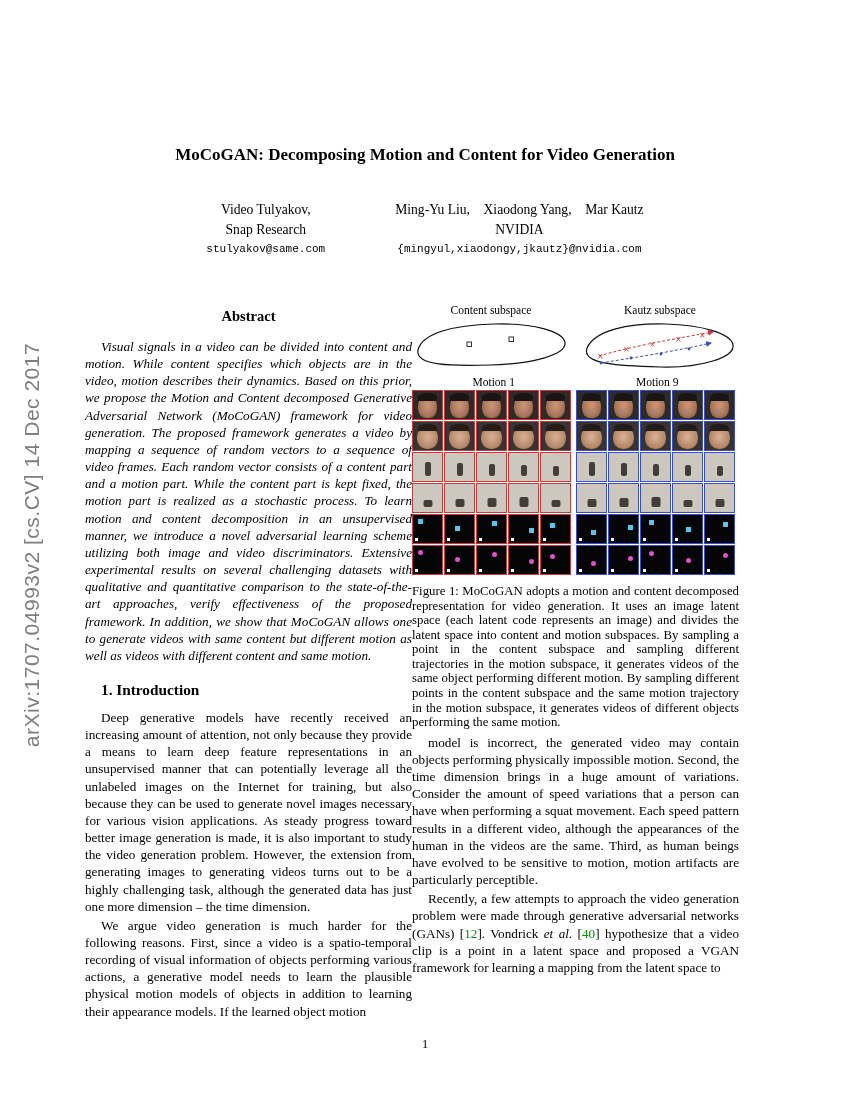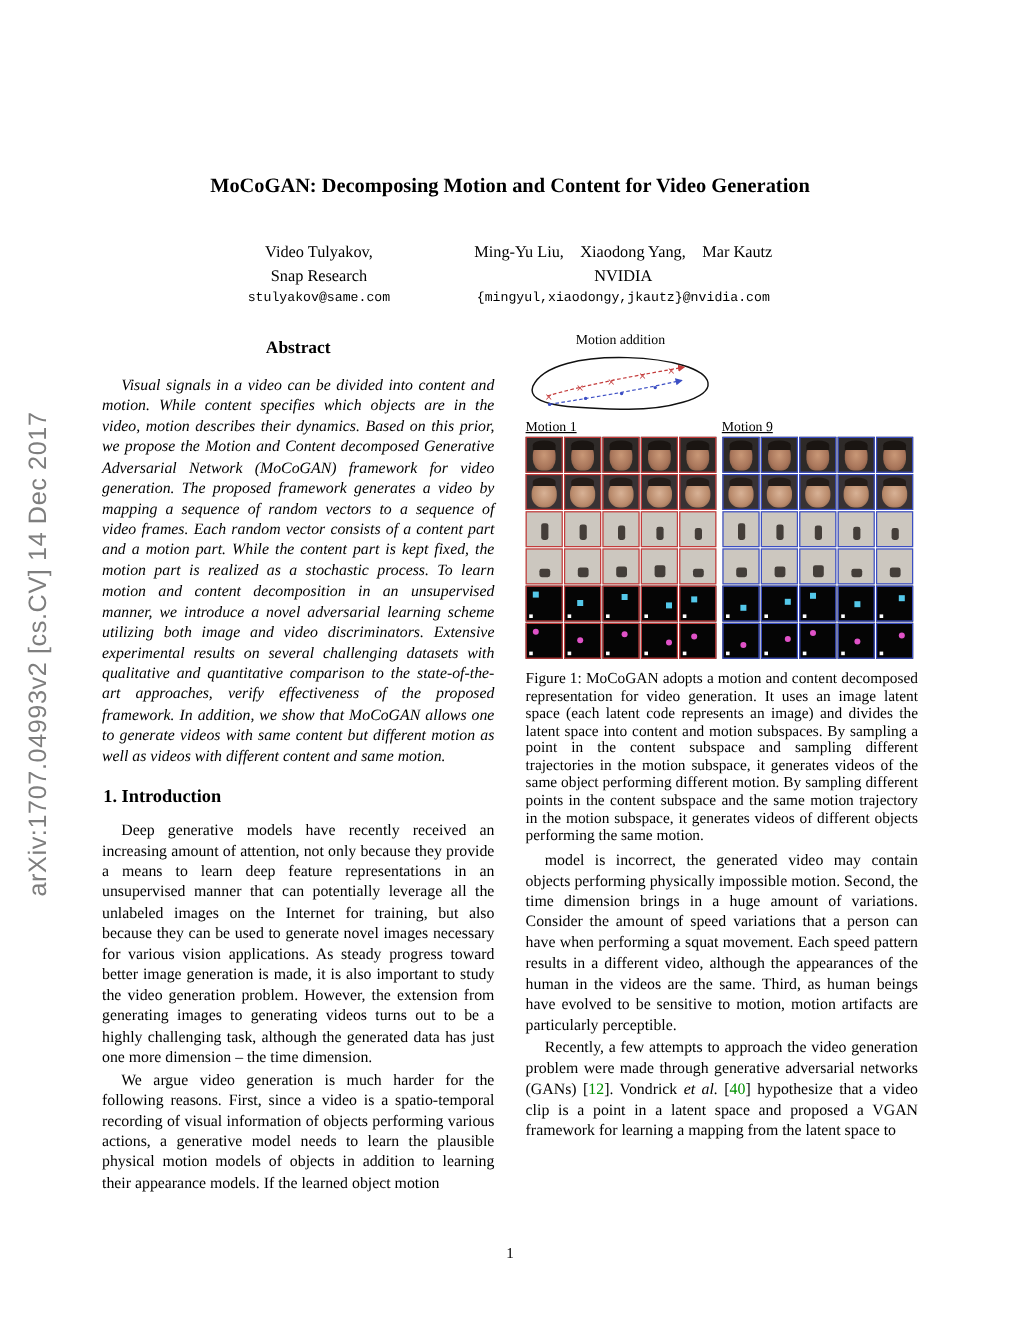--- a/index.html
+++ b/index.html
@@ -18,41 +18,41 @@
     position:absolute; top:145px; left:85px; width:680px;
     text-align:center; font-size:17px; font-weight:bold;
   }
   .authors {
     position:absolute; top:200px; left:85px; width:680px;
     display:flex; justify-content:center; gap:70px;
   }
   .author-block { text-align:center; font-size:13.6px; line-height:1.5; }
   .author-names, .author-affil { white-space:pre-wrap; }
   .email { font-family:"Liberation Mono", monospace; font-size:11px; white-space:pre-wrap; }
-  .columns { position:absolute; top:278px; left:85px; width:680px; display:flex; gap:26px; }
+  .columns { position:absolute; top:304px; left:85px; width:680px; display:flex; }
   .col { width:327px; }
   .abstract-heading { text-align:center; font-weight:bold; font-size:14.5px; margin:4px 0 13px; }
   .abstract-text {
     font-style:italic; font-size:13.2px; line-height:1.3;
     text-align:justify; text-indent:16px;
   }
-  .section-heading { font-weight:bold; font-size:15.3px; margin:17px 1px 10px; }
+  .section-heading { font-weight:bold; font-size:15.3px; margin:17px 16px 10px; }
   p.body-text { font-size:13.2px; line-height:1.3; text-align:justify; text-indent:16px; }
   p.body-text + p.body-text { margin-top:2px; }
   .ref { color:var(--citation, #009000); }
   .italic { font-style:italic; }
 
   
   .figure { width:327px; }
   .subspace-row { display:flex; justify-content:space-between; }
   .subspace { width:158px; text-align:center; }
   .subspace-label { font-size:11.5px; margin-bottom:2px; }
   .subspace svg { display:block; }
   .motion-labels { display:flex; margin-top:4px; margin-bottom:2px; }
-  .motion-labels span { width:50%; text-align:left; font-size:11.5px;text-decoration:underline; }
+  .motion-labels span { width:50%; text-align:center; font-size:11.5px; }
   .frame-grid { margin-top:1px; }
   .frame-row { display:flex; margin-bottom:1px; }
   .frame {
     position:relative; width:31px; height:30px;
     border:1px solid #888; margin-right:1px; overflow:hidden; background:#222;
   }
   
   .frame.face1 { background:#2e2a28; }
   .frame.face1::before {
     content:""; position:absolute; left:5px; right:5px; top:4px; bottom:1px;
@@ -119,21 +119,29 @@
       <div class="section-heading">1. Introduction</div>
       <p class="body-text">Deep generative models have recently received an increasing amount of attention, not only because they provide a means to learn deep feature representations in an unsupervised manner that can potentially leverage all the unlabeled images on the Internet for training, but also because they can be used to generate novel images necessary for various vision applications. As steady progress toward better image generation is made, it is also important to study the video generation problem. However, the extension from generating images to generating videos turns out to be a highly challenging task, although the generated data has just one more dimension – the time dimension.</p>
       <p class="body-text">We argue video generation is much harder for the following reasons. First, since a video is a spatio-temporal recording of visual information of objects performing various actions, a generative model needs to learn the plausible physical motion models of objects in addition to learning their appearance models. If the learned object motion</p>
     </div>
 
     <div class="col">
 
       <div class="figure">
         <div class="subspace-row">
           <div class="subspace">
-            <div class="subspace-label">Motion addition</div>
+            <div class="subspace-label">Content subspace</div>
+            <svg width="158" height="54" viewBox="0 0 158 54">
+              <path d="M6,32 C10,15 42,7 82,6 C120,5 152,13 153,25 C154,37 120,46 78,47 C40,48 3,48 6,32 Z" fill="none" stroke="#111" stroke-width="1.2"></path>
+              <rect x="55" y="24" width="4.5" height="4.5" fill="none" stroke="#333" stroke-width="1"></rect>
+              <rect x="97" y="19" width="4.5" height="4.5" fill="none" stroke="#333" stroke-width="1"></rect>
+            </svg>
+          </div>
+          <div class="subspace">
+            <div class="subspace-label">Kautz subspace</div>
             <svg width="158" height="54" viewBox="0 0 158 54">
               <defs>
                 <marker id="arrR" markerWidth="7" markerHeight="7" refX="5" refY="3" orient="auto">
                   <path d="M0,0 L6,3 L0,6 Z" fill="#c43b3b"></path>
                 </marker>
                 <marker id="arrB" markerWidth="7" markerHeight="7" refX="5" refY="3" orient="auto">
                   <path d="M0,0 L6,3 L0,6 Z" fill="#3b4ec4"></path>
                 </marker>
               </defs>
               <path d="M6,30 C14,12 48,5 85,6 C120,7 150,15 152,27 C154,40 118,50 80,49 C42,48 0,47 6,30 Z" fill="none" stroke="#111" stroke-width="1.2"></path>

